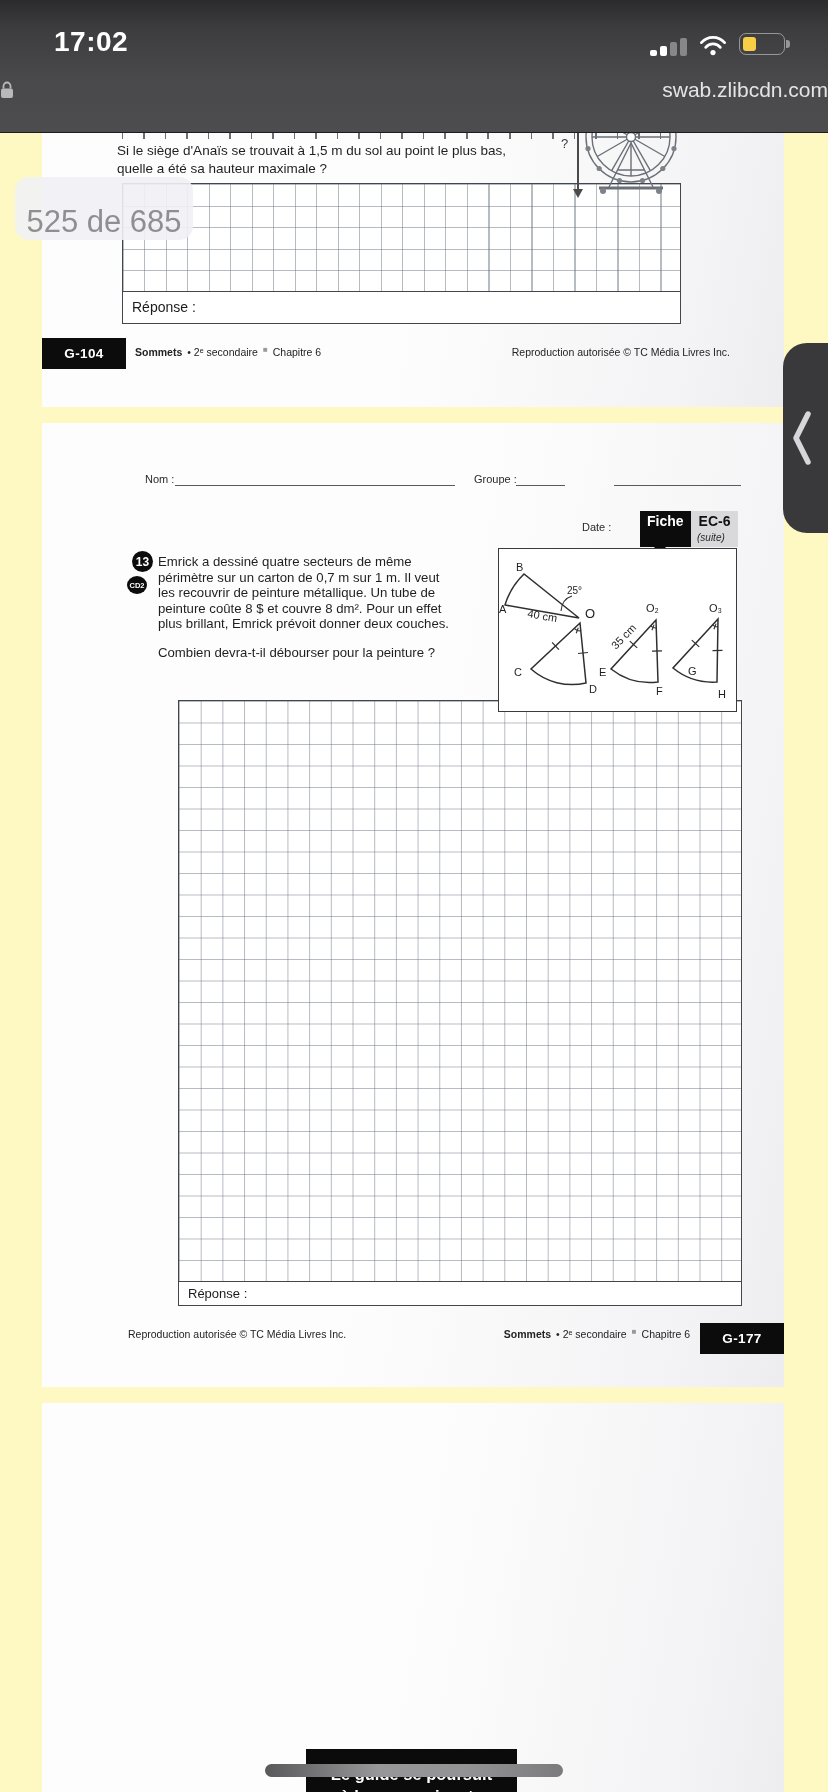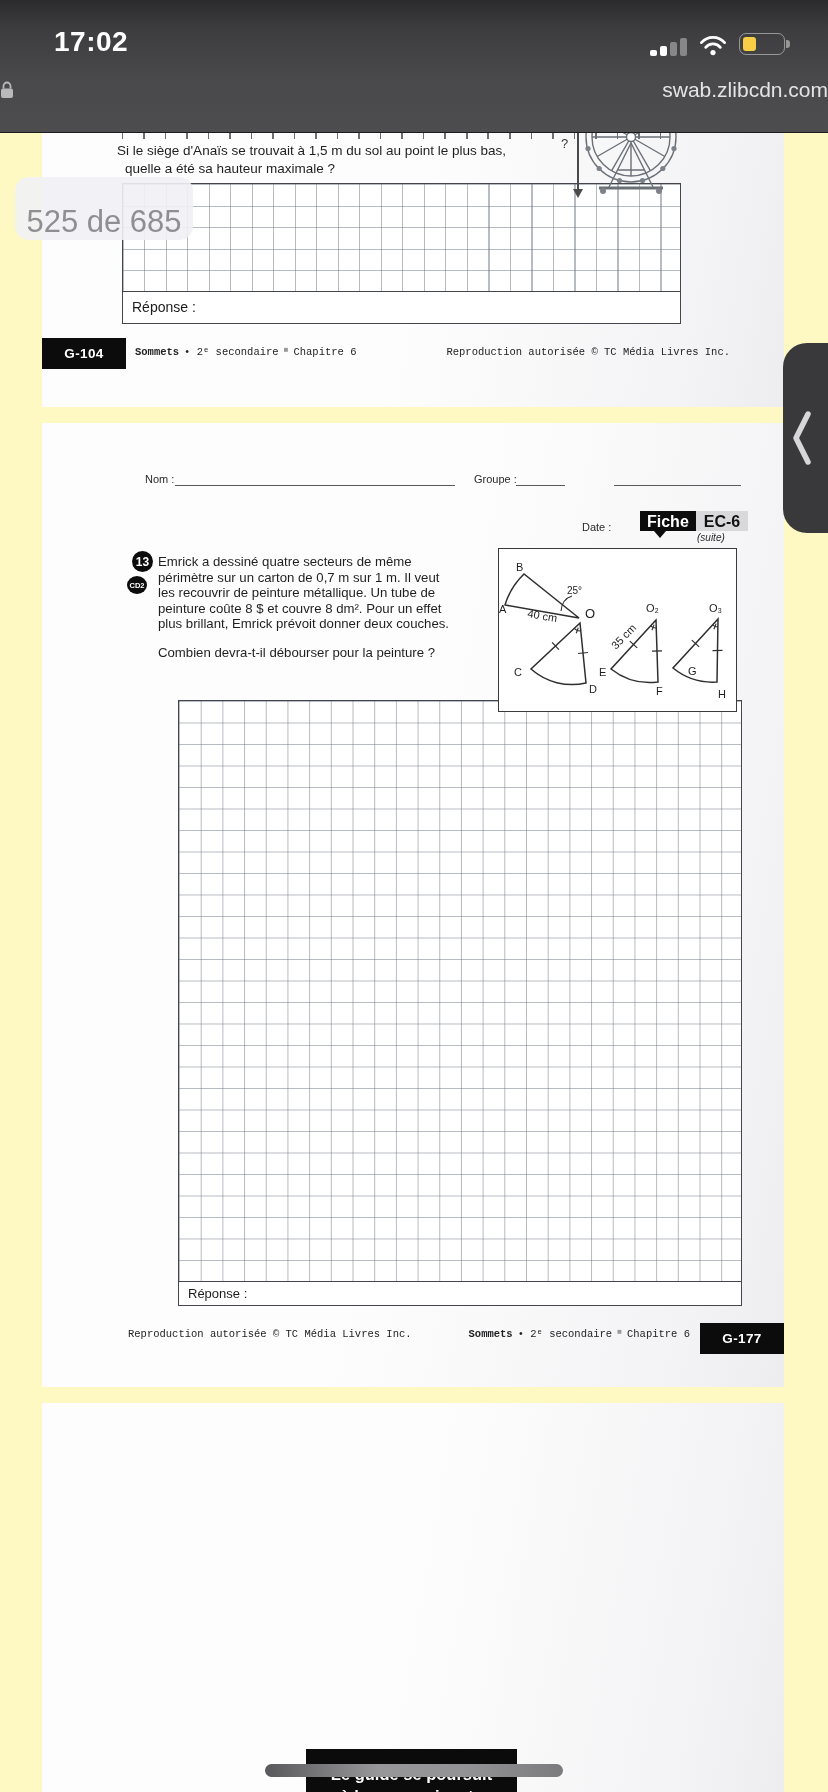--- a/index.html
+++ b/index.html
@@ -40,28 +40,28 @@
     repeating-linear-gradient(to bottom, rgba(110,118,132,.5) 0 1px, transparent 1px 21.5px);}
   .repRow{background:#fff;border-top:1.5px solid #43464b;display:flex;align-items:center;
     padding-left:9px;color:#1c1c1e;}
 
   .qtext{position:absolute;color:#1f1f21;font-size:13.5px;line-height:18px;white-space:nowrap;}
   .ticks{position:absolute;left:80px;top:0;width:559px;height:6px;
     background-image:repeating-linear-gradient(to right, rgba(70,76,86,.8) 0 1.5px, transparent 1.5px 21.5px);}
 
   .codebox{position:absolute;background:#0c0c0d;color:#fff;font-weight:bold;font-size:13.5px;
     display:flex;align-items:center;justify-content:center;letter-spacing:.4px;}
-  .footline{position:absolute;font-size:10.5px;color:#232325;display:flex;align-items:flex-start;gap:5px;white-space:nowrap;font-family:Liberation Mono, monospace;}
+  .footline{position:absolute;font-size:10.5px;color:#232325;display:flex;align-items:flex-start;gap:5px;white-space:nowrap;}
   .footline .sq{color:#9a9a9c;font-size:8px;position:relative;top:-1px;}
   .footline b{font-weight:bold;}
 
   .fieldlbl{position:absolute;font-size:11px;color:#2a2a2c;}
   .uline{position:absolute;border-bottom:1.2px solid #5a5a5c;height:13px;}
 
-  .fiche{position:absolute;display:flex;height:20px;font-weight:bold;font-size:16px;}
+  .fiche{position:absolute;display:flex;height:36px;font-weight:bold;font-size:14px;}
   .fiche .blk{background:#0c0c0d;color:#fff;padding:2px 7px 0;position:relative;}
   .fiche .blk:after{content:"";position:absolute;left:14px;bottom:-7px;
     border-left:6px solid transparent;border-right:6px solid transparent;border-top:7px solid #0c0c0d;}
   .fiche .gry{background:#d9d9db;color:#111;padding:2px 8px 0;}
   .suite{position:absolute;font-size:10px;font-style:italic;color:#2a2a2c;}
 
   .badge{position:absolute;background:#0c0c0d;color:#fff;border-radius:50%;
     display:flex;align-items:center;justify-content:center;font-weight:bold;}
   .ptext{position:absolute;color:#1f1f21;font-size:13.2px;line-height:15.6px;white-space:nowrap;}
 
@@ -115,21 +115,21 @@
         <rect x="1" y="7.5" width="12" height="9.5" rx="2" fill="#b9b9bb"></rect>
         <path d="M3.5,7.5 V5 a3.5,3.5 0 0 1 7,0 V7.5" fill="none" stroke="#b9b9bb" stroke-width="1.8"></path>
       </svg>
       <span>swab.zlibcdn.com</span>
     </div>
   </div>
 
   <div class="page" id="page1">
     <div class="ticks"></div>
     <div class="qtext" style="left:75px;top:9px;">Si le siège d'Anaïs se trouvait à 1,5 m du sol au point le plus bas,</div>
-    <div class="qtext" style="left:83px;top:27px;">quelle a été sa hauteur maximale ?</div>
+    <div class="qtext" style="left:75px;top:27px;">quelle a été sa hauteur maximale ?</div>
 
     <div class="gridbox" style="position:absolute;left:80px;top:50px;width:559px;height:141px;">
       <div class="gridbg" style="width:100%;height:107px;"></div>
       <div class="repRow" style="width:100%;height:31px;font-size:14px;">Réponse :</div>
     </div>
 
     <svg class="wheelsvg" style="position:absolute;left:535px;top:-45px;z-index:2;" width="110" height="112" viewBox="0 0 110 112">
       <g fill="none" stroke="#6b7077" stroke-width="1.4">
         <circle cx="54" cy="49" r="45"></circle>
         <circle cx="54" cy="49" r="39"></circle>

